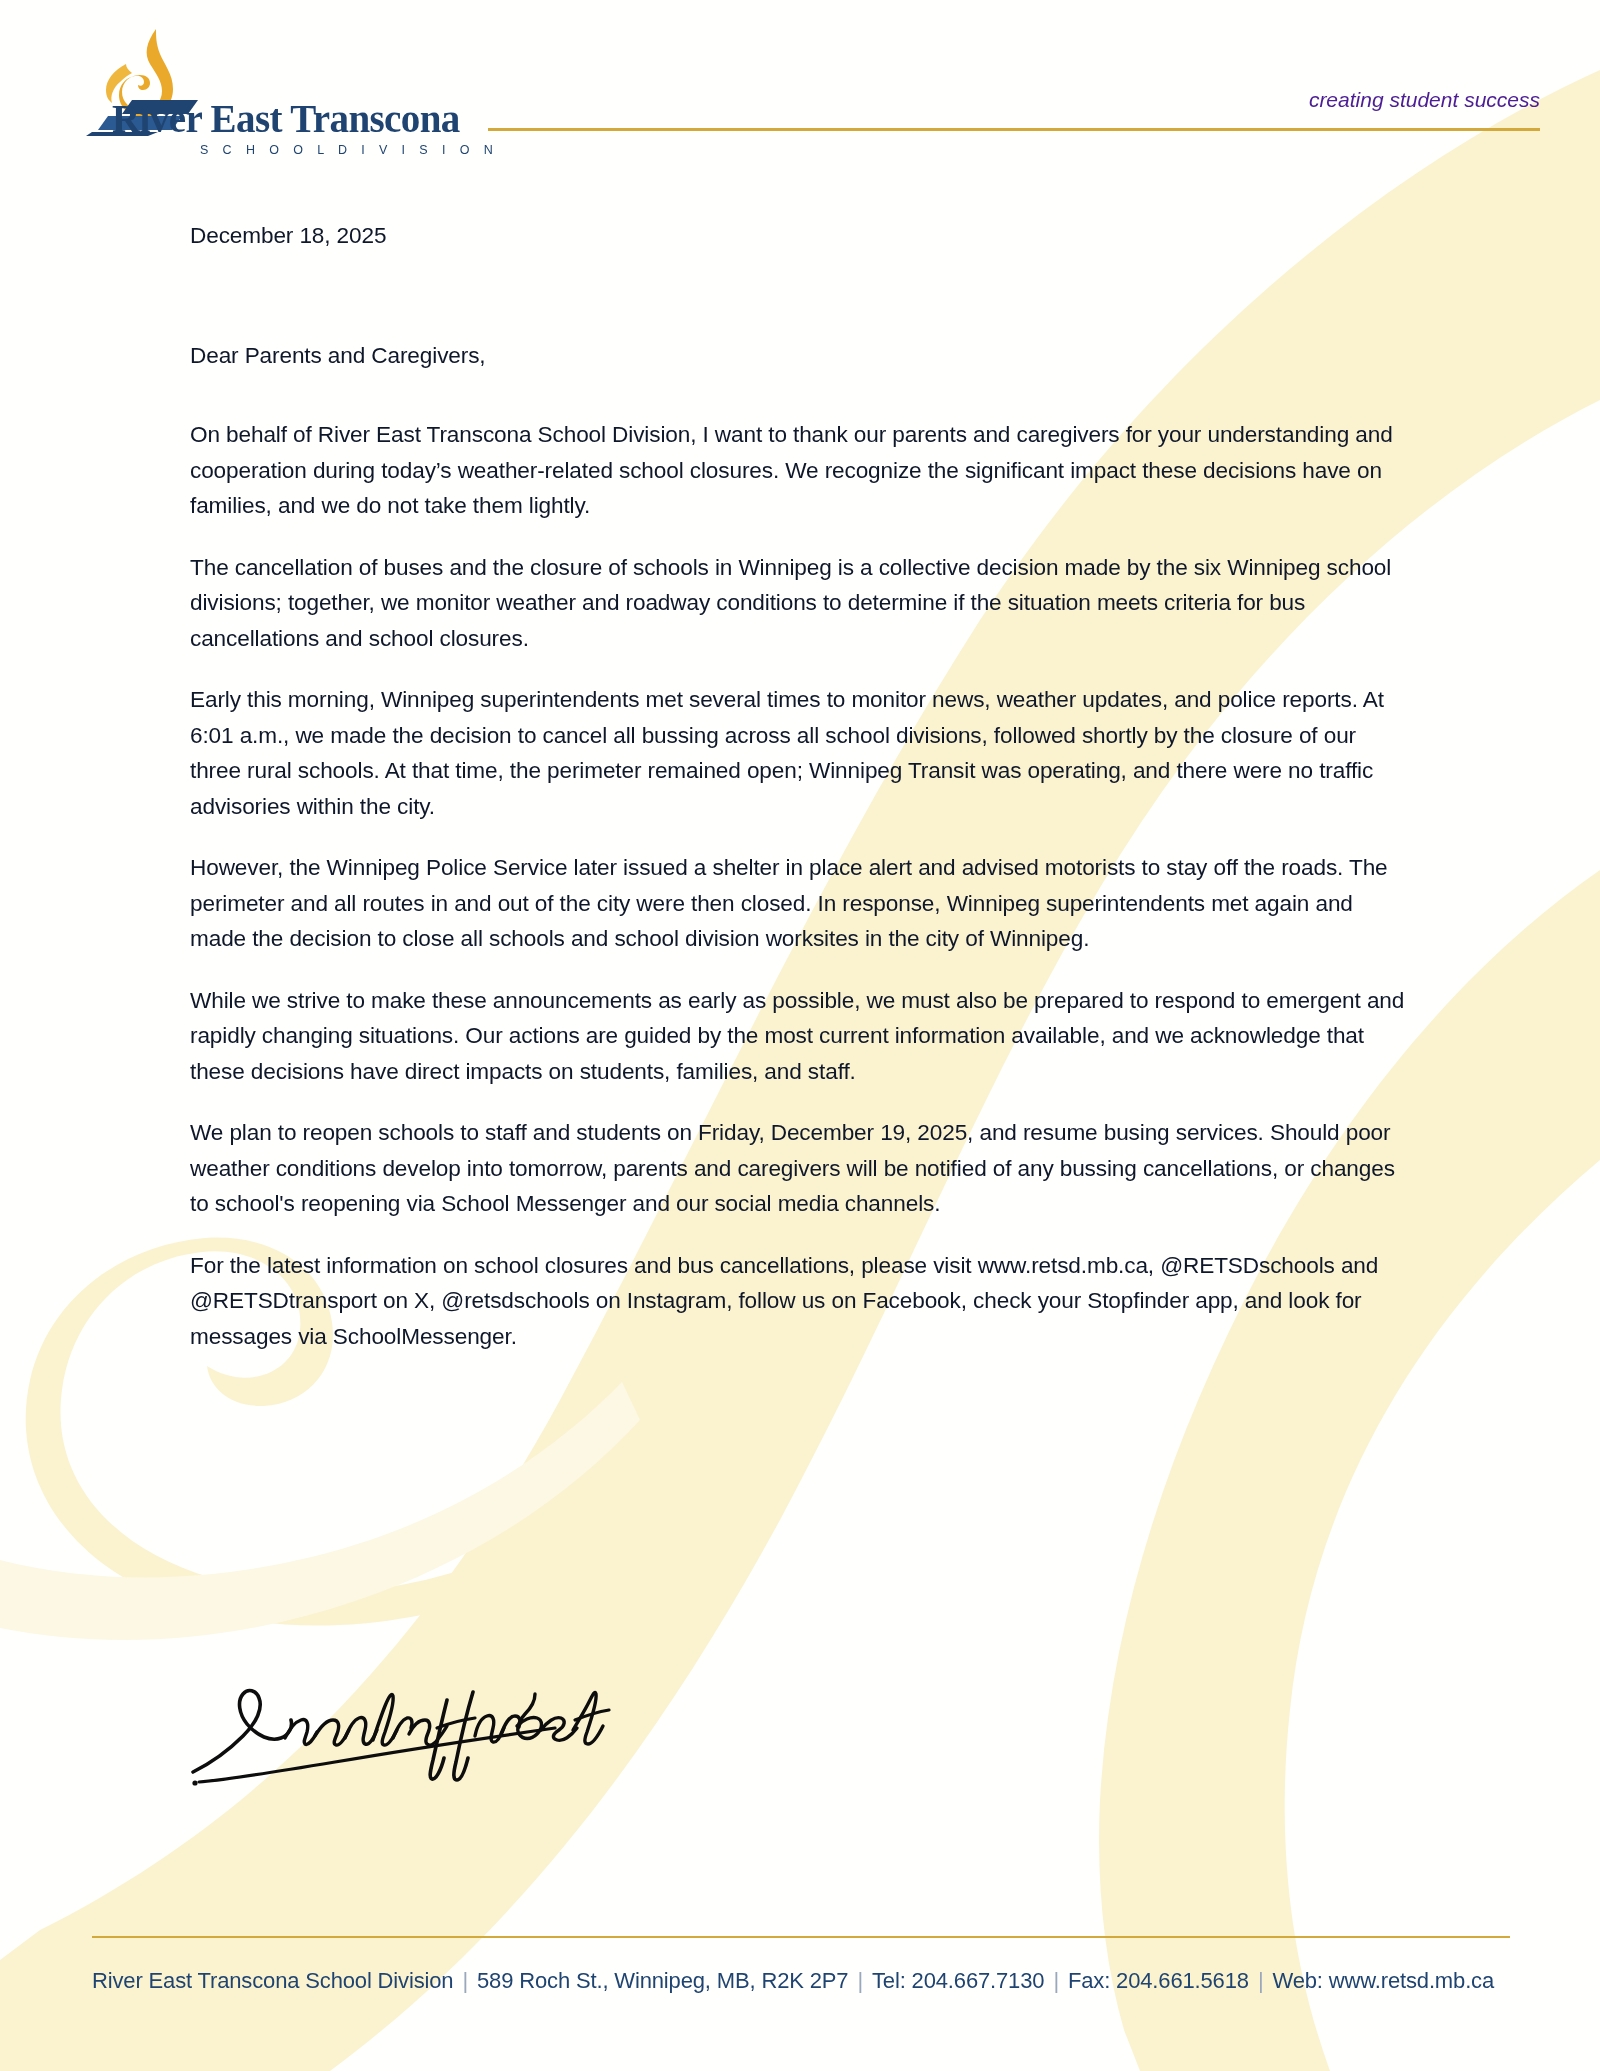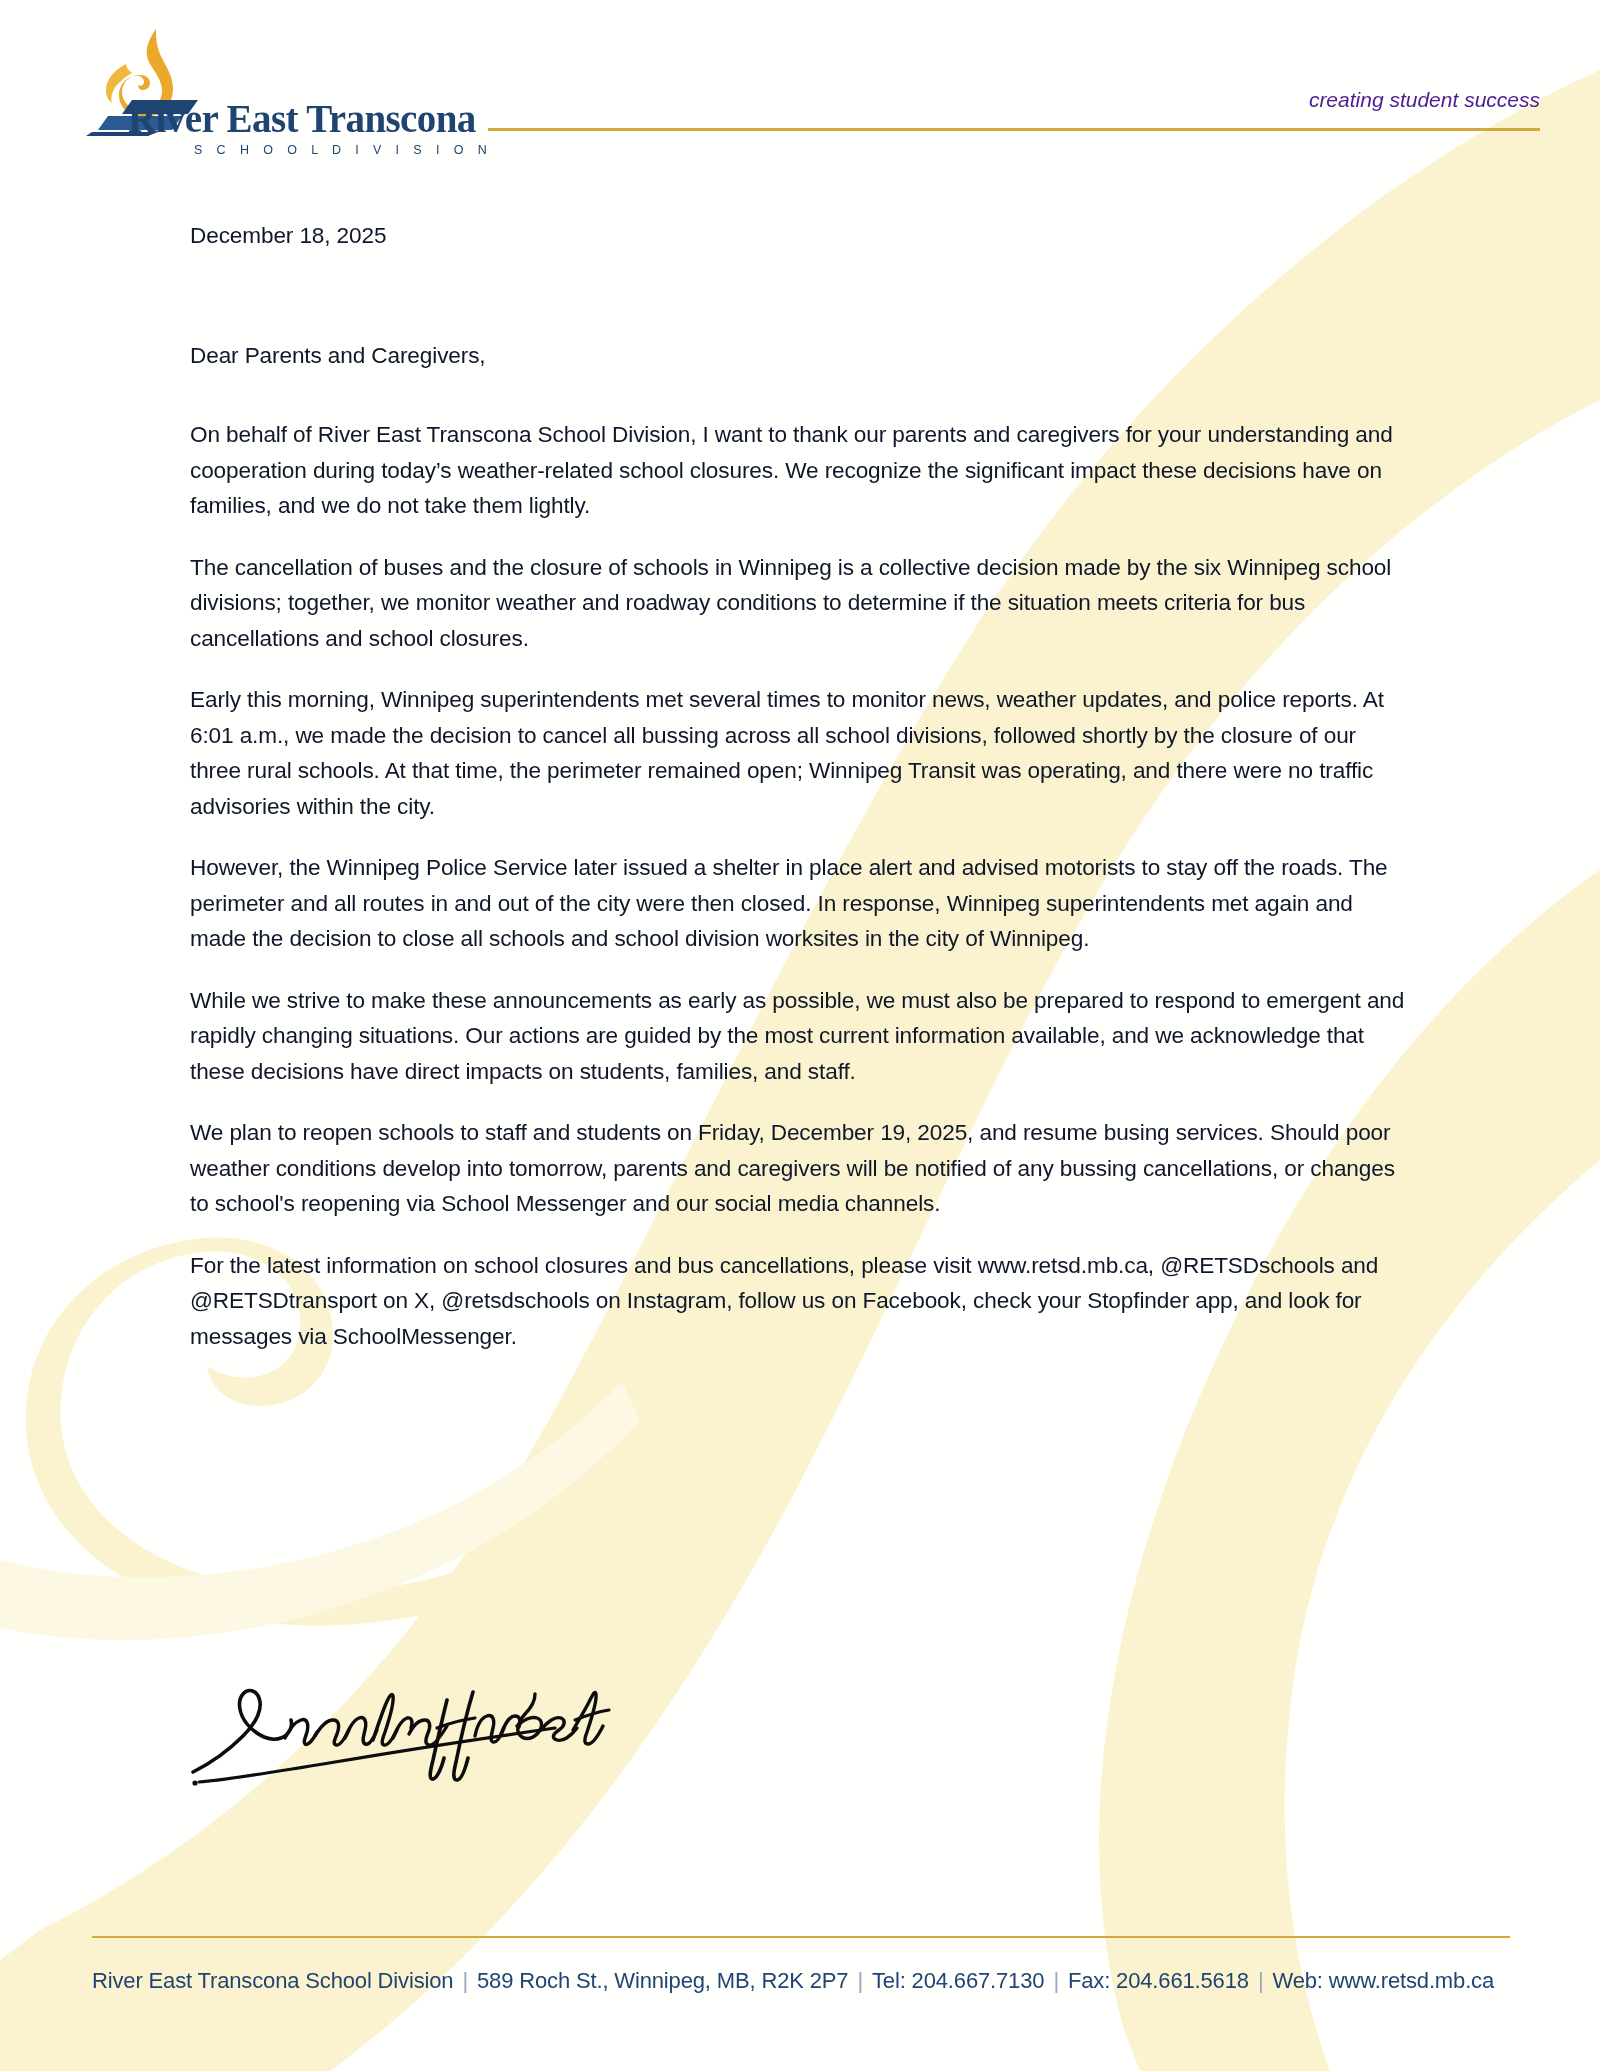--- a/index.html
+++ b/index.html
@@ -45,40 +45,40 @@
   }
   .logo-mark {
     position: absolute;
     left: 0;
     top: 0;
     width: 120px;
     height: 112px;
   }
   .logo-wordmark {
     position: absolute;
-    left: 42px;
+    left: 26px;
     top: 74px;
     width: 340px;
   }
   .logo-name {
     font-family: "Liberation Serif", serif;
     font-weight: bold;
     font-size: 39px;
     letter-spacing: -0.6px;
     color: #1f4471;
     line-height: 42px;
     white-space: nowrap;
   }
   .logo-sub {
     font-family: "Liberation Sans", sans-serif;
     font-size: 12.5px;
     letter-spacing: 5.4px;
     color: #1f4471;
     margin-top: 3px;
-    margin-left: 66px;
+    margin-left: 88px;
     white-space: nowrap;
   }
   .tagline {
     position: absolute;
     right: 60px;
     top: 88px;
     font-family: "Liberation Sans", sans-serif;
     font-style: italic;
     font-size: 21px;
     color: #4c1d95;

